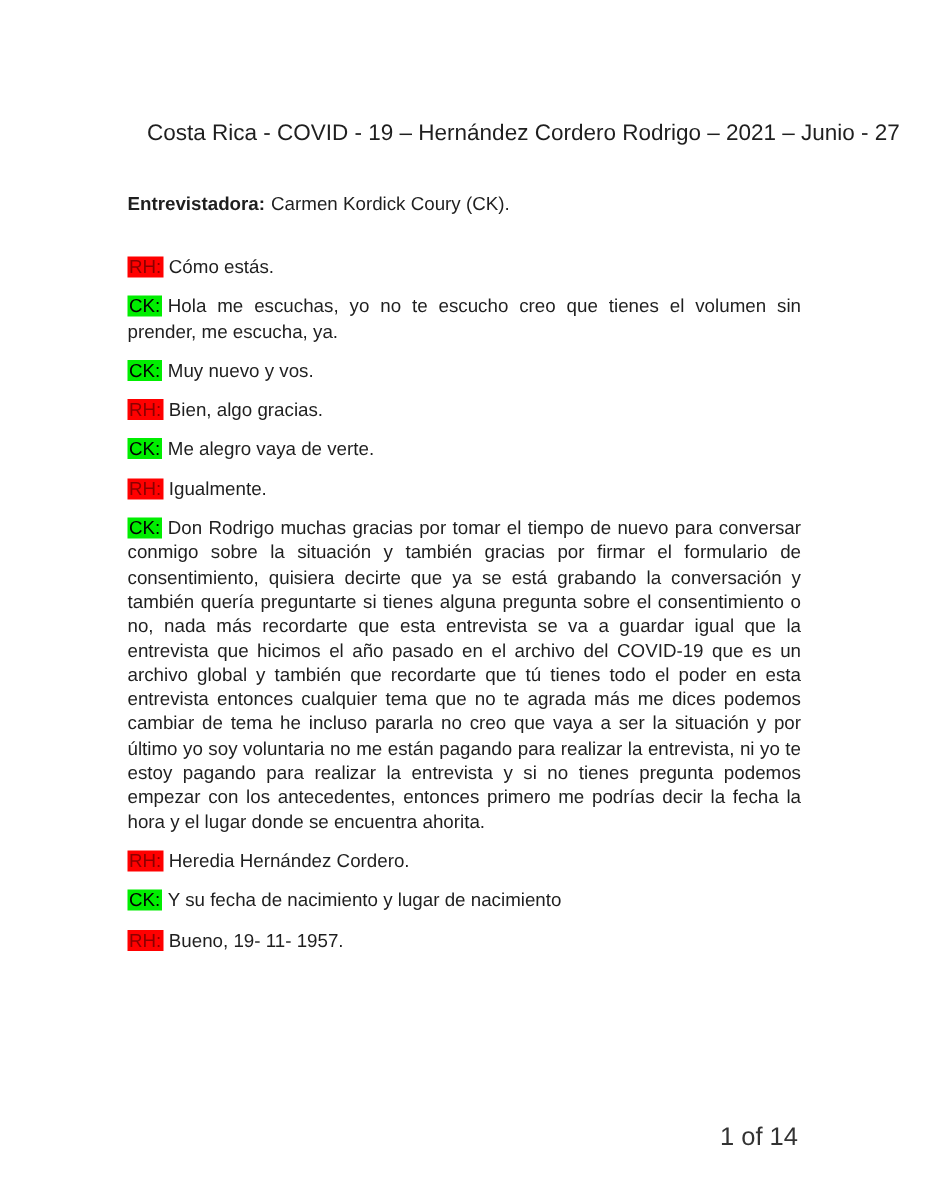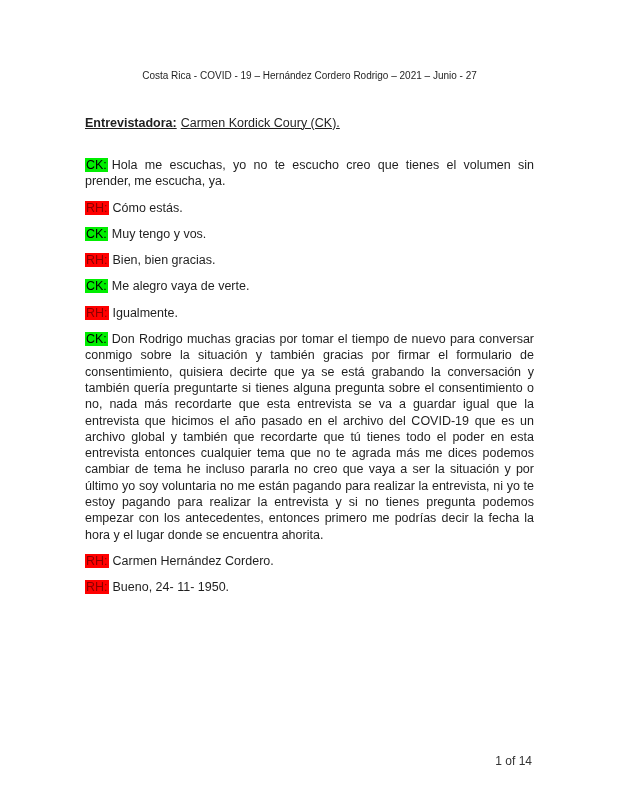--- a/index.html
+++ b/index.html
@@ -12,63 +12,64 @@
   html,body{margin:0;padding:0;background:#ffffff;}
   body{
     width:618px;height:800px;overflow:hidden;
     font-family:"Liberation Sans","DejaVu Sans",sans-serif;
     color:var(--body-text);
     -webkit-font-smoothing:antialiased;
   }
   .page{position:relative;width:618px;height:800px;background:#ffffff;}
   .content{position:absolute;left:85px;width:449px;top:0;}
   .doc-title{
-    margin:0;padding-top:68px;
-    font-size:10px;font-weight:400;line-height:16.5px;
+    margin:13px;padding-top:68px;
+    font-size:15px;font-weight:400;line-height:16.5px;
     text-align:center;white-space:nowrap;
   }
   .participants{margin-top:30px;}
-  .participant{margin:0 0 9px 0;font-size:12.5px;line-height:16.5px;text-decoration:underline;}
+  .participant{margin:0 0 9px 0;font-size:12.5px;line-height:16.5px;}
   .participant .role{font-weight:700;}
   .participant .pname{margin-left:4px;}
   .transcript{margin-top:26px;}
   p.turn{
     margin:0 0 10px 0;
     font-size:12.5px;line-height:16.3px;
     text-align:justify;
   }
   .hl{padding:0 1px;}
   .hl.ck{background:var(--ck-highlight);color:var(--ck-text);}
   .hl.rh{background:var(--rh-highlight);color:var(--rh-text);}
   .tx{margin-left:4px;}
   .page-number{
     position:absolute;right:86px;bottom:32px;
-    font-size:12px;color:#333333;
+    font-size:17px;color:#333333;
   }
 </style>
 </head>
 <body>
 
 <div class="page">
   <div class="content">
 
     <h1 class="doc-title">Costa Rica - COVID - 19 – Hernández Cordero Rodrigo – 2021 – Junio - 27</h1>
 
     <div class="participants">
       <p class="participant"><span class="role">Entrevistadora:</span><span class="pname">Carmen Kordick Coury (CK).</span></p>
     </div>
 
     <div class="transcript">
+      <p class="turn"><span class="hl rh">RH:</span><span class="tx">Cómo estás.</span></p>
       <p class="turn"><span class="hl ck">CK:</span><span class="tx">Hola me escuchas, yo no te escucho creo que tienes el volumen sin prender, me escucha, ya.</span></p>
-      <p class="turn"><span class="hl rh">RH:</span><span class="tx">Cómo estás.</span></p>
-      <p class="turn"><span class="hl ck">CK:</span><span class="tx">Muy tengo y vos.</span></p>
-      <p class="turn"><span class="hl rh">RH:</span><span class="tx">Bien, bien gracias.</span></p>
+      <p class="turn"><span class="hl ck">CK:</span><span class="tx">Muy nuevo y vos.</span></p>
+      <p class="turn"><span class="hl rh">RH:</span><span class="tx">Bien, algo gracias.</span></p>
       <p class="turn"><span class="hl ck">CK:</span><span class="tx">Me alegro vaya de verte.</span></p>
       <p class="turn"><span class="hl rh">RH:</span><span class="tx">Igualmente.</span></p>
       <p class="turn"><span class="hl ck">CK:</span><span class="tx">Don Rodrigo muchas gracias por tomar el tiempo de nuevo para conversar conmigo sobre la situación y también gracias por firmar el formulario de consentimiento, quisiera decirte que ya se está grabando la conversación y también quería preguntarte si tienes alguna pregunta sobre el consentimiento o no, nada más recordarte que esta entrevista se va a guardar igual que la entrevista que hicimos el año pasado en el archivo del COVID-19 que es un archivo global y también que recordarte que tú tienes todo el poder en esta entrevista entonces cualquier tema que no te agrada más me dices podemos cambiar de tema he incluso pararla no creo que vaya a ser la situación y por último yo soy voluntaria no me están pagando para realizar la entrevista, ni yo te estoy pagando para realizar la entrevista y si no tienes pregunta podemos empezar con los antecedentes, entonces primero me podrías decir la fecha la hora y el lugar donde se encuentra ahorita.</span></p>
-      <p class="turn"><span class="hl rh">RH:</span><span class="tx">Carmen Hernández Cordero.</span></p>
-      <p class="turn"><span class="hl rh">RH:</span><span class="tx">Bueno, 24- 11- 1950.</span></p>
+      <p class="turn"><span class="hl rh">RH:</span><span class="tx">Heredia Hernández Cordero.</span></p>
+      <p class="turn"><span class="hl ck">CK:</span><span class="tx">Y su fecha de nacimiento y lugar de nacimiento</span></p>
+      <p class="turn"><span class="hl rh">RH:</span><span class="tx">Bueno, 19- 11- 1957.</span></p>
     </div>
 
   </div>
 
   <div class="page-number">1 of 14</div>
 </div>
 
 </body></html>

